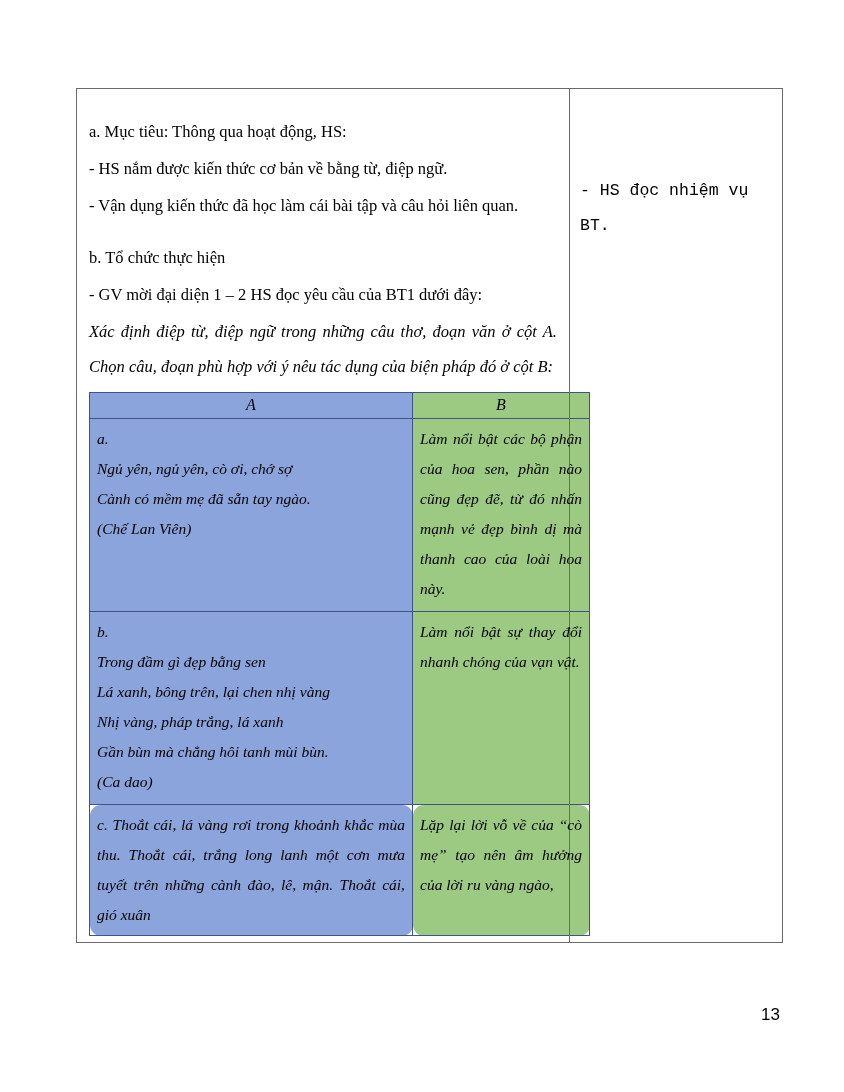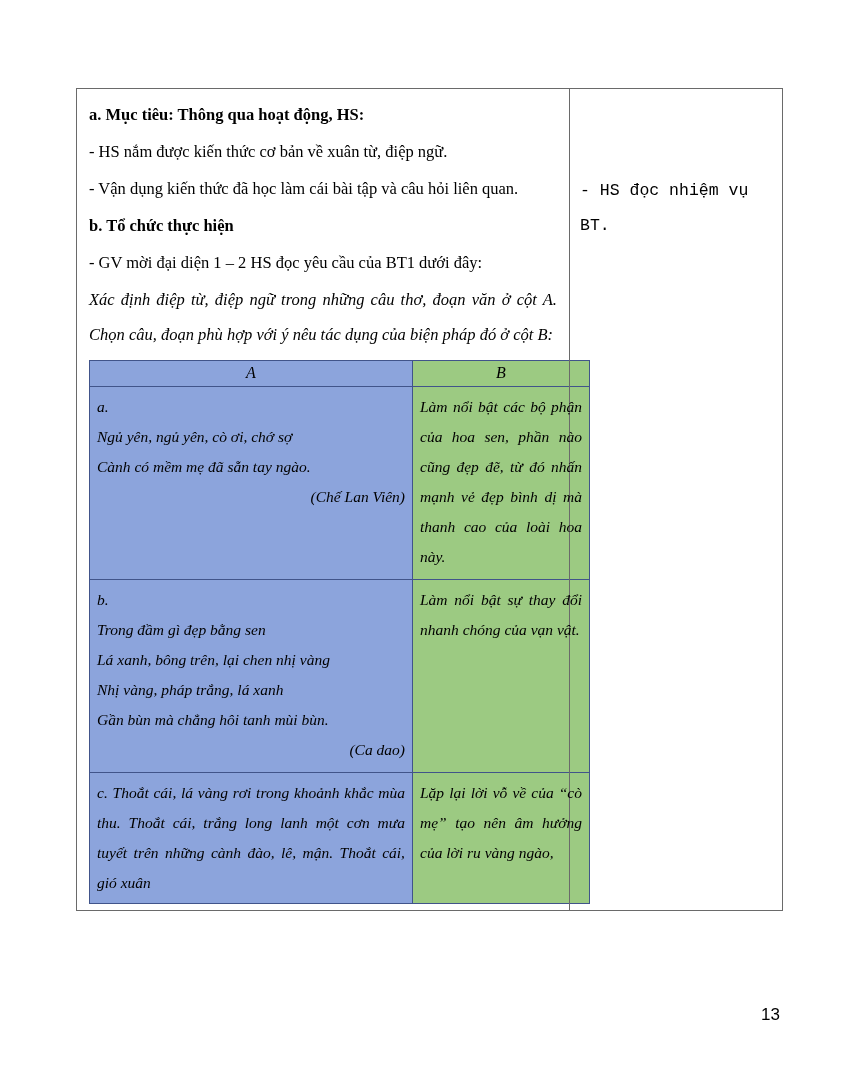--- a/index.html
+++ b/index.html
@@ -50,21 +50,21 @@
   }
 
   
   p.t {
     margin: 0 0 2px 0;
     font-size: 16.5px;
     line-height: 35px;
     text-align: justify;
     text-justify: inter-word;
   }
-  p.t.bold   { font-weight: bold; }
+  p.t.bold   { font-weight: normal; margin-top: 17px; }
   p.t.italic { font-style: italic; }
   p.right-note {
     margin: 0;
     font-size: 16.5px;
     line-height: 35px;
   }
   .right-spacer { height: 76px; }
 
   
   .ab-table {
@@ -98,27 +98,28 @@
     font-size: 15.5px;
     line-height: 30px;
   }
   .ab-table .cellbody.just {
     text-align: justify;
     text-justify: inter-word;
   }
 
   .lbl { display: block; }
   .ctr { display: block; text-align: left; }
-  .rgt { display: block; text-align: right; }
+  .rgt { display: block; }
 
   
   .clip-row td {
     height: 125px;
     overflow: hidden;
     padding-bottom: 0;
+    border-radius: 11px;
   }
   .clip-row .cellbody {
     max-height: 122px;
     overflow: hidden;
   }
 
   
   .page-number {
     position: absolute;
     right: 64px;
@@ -134,21 +135,21 @@
 
   <table class="outer-table">
     <tbody>
       <tr>
 
         <td class="col-left">
           <div class="cell-inner">
 
             <p class="t bold">a. Mục tiêu: Thông qua hoạt động, HS:</p>
 
-            <p class="t">- HS nắm được kiến thức cơ bản về xuân từ, điệp ngữ.</p>
+            <p class="t">- HS nắm được kiến thức cơ bản về bằng từ, điệp ngữ.</p>
 
             <p class="t">- Vận dụng kiến thức đã học làm cái bài tập và câu hỏi liên quan.</p>
 
             <p class="t bold">b. Tổ chức thực hiện</p>
 
             <p class="t">- GV mời đại diện 1 – 2 HS đọc yêu cầu của BT1 dưới đây:</p>
 
             <p class="t italic">Xác định điệp từ, điệp ngữ trong những câu thơ, đoạn văn ở cột A. Chọn câu, đoạn phù hợp với ý nêu tác dụng của biện pháp đó ở cột B:</p>
 
             <table class="ab-table">

